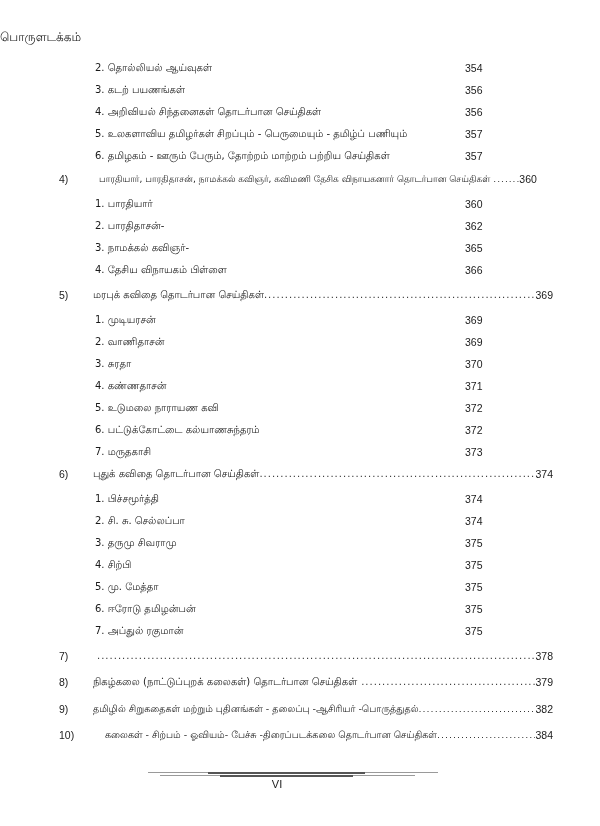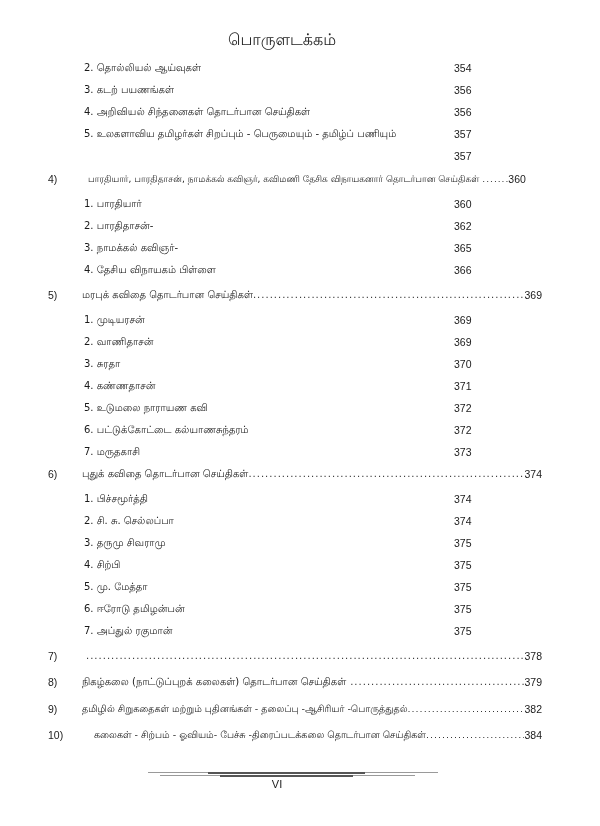--- a/index.html
+++ b/index.html
@@ -1,20 +1,20 @@
 <!DOCTYPE html>
 <html><head>
 <meta charset="utf-8">
 <style>
   html, body { margin:0; padding:0; background:#ffffff; }
   body { width:600px; height:826px; position:relative; overflow:hidden;
          font-family:"DejaVu Sans", "Liberation Sans", sans-serif; color:#111; }
-  .title { position:absolute; top:30px; left:0; width:564px; text-align:center;
-           font-size:16px; color:#222; }
-  .row { position:absolute; font-size:10px; color:#1a1a1a; white-space:nowrap; line-height:12px; }
+  .title { position:absolute; top:30px; left:0; width:564px; text-align:left;
+           font-size:12px; color:#222; }
+  .row { position:absolute; font-size:10px; color:#1a1a1a; white-space:nowrap; line-height:12px;margin-left:11px; }
   .sub { left:84px; width:380px; }
   .sub .pg { position:absolute; left:370px; top:0; font-family:"Liberation Sans", sans-serif; font-size:10.5px; }
   .sec { left:48px; width:494px; }
   .sec .num { position:absolute; left:0; top:0; font-family:"Liberation Sans", sans-serif; font-size:10.5px; }
   .sec .txt { position:absolute; left:34px; top:0; display:flex; width:460px; }
   .sec .txt .t { flex:0 0 auto; }
   .sec .txt .dots { flex:1 1 auto; overflow:hidden; letter-spacing:1px; color:#333; }
   .sec .txt .dots::before { content:"................................................................................................................................................................................................................"; }
   .sec .txt .p { flex:0 0 auto; font-family:"Liberation Sans", sans-serif; font-size:10.5px; }
   .sec.indent10 .txt { left:46px; width:448px; }
@@ -41,20 +41,21 @@
 </div>
 <div class="row sub" style="top:106px">
   <span>4. அறிவியல் சிந்தனைகள் தொடர்பான செய்திகள்</span>
   <span class="pg">356</span>
 </div>
 <div class="row sub" style="top:128px">
   <span>5. உலகளாவிய தமிழர்கள் சிறப்பும் - பெருமையும் - தமிழ்ப் பணியும்</span>
   <span class="pg">357</span>
 </div>
 <div class="row sub" style="top:150px">
+  <span>6. தமிழகம் - ஊரும் பேரும், தோற்றம் மாற்றம் பற்றிய செய்திகள்</span>
   <span class="pg">357</span>
 </div>
 
 <div class="row sec" style="top:173px">
   <span class="num">4)</span>
   <span class="txt" style="font-size:9px;margin-left:6px;">
     <span class="t">பாரதியார், பாரதிதாசன், நாமக்கல் கவிஞர், கவிமணி தேசிக விநாயகனார் தொடர்பான செய்திகள்</span>
     <span class="dots" style="max-width:26px; margin-left:3px;"></span>
     <span class="p">360</span>
   </span>

